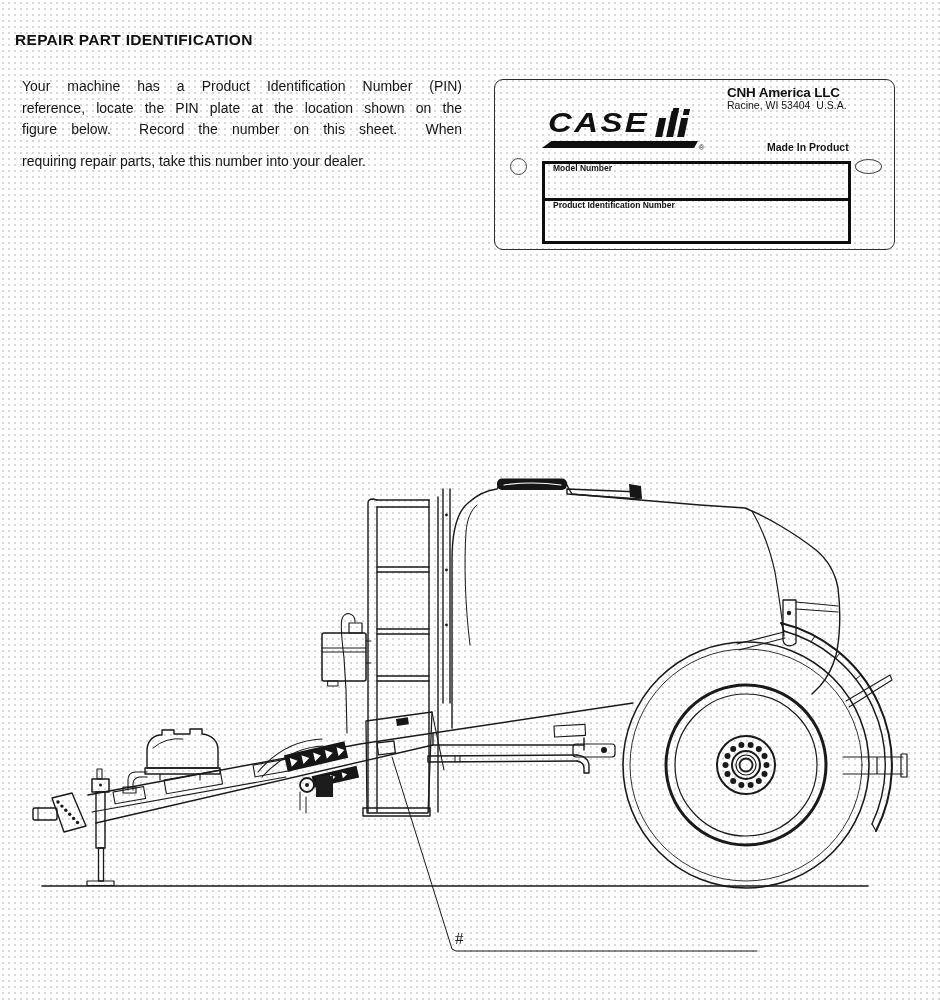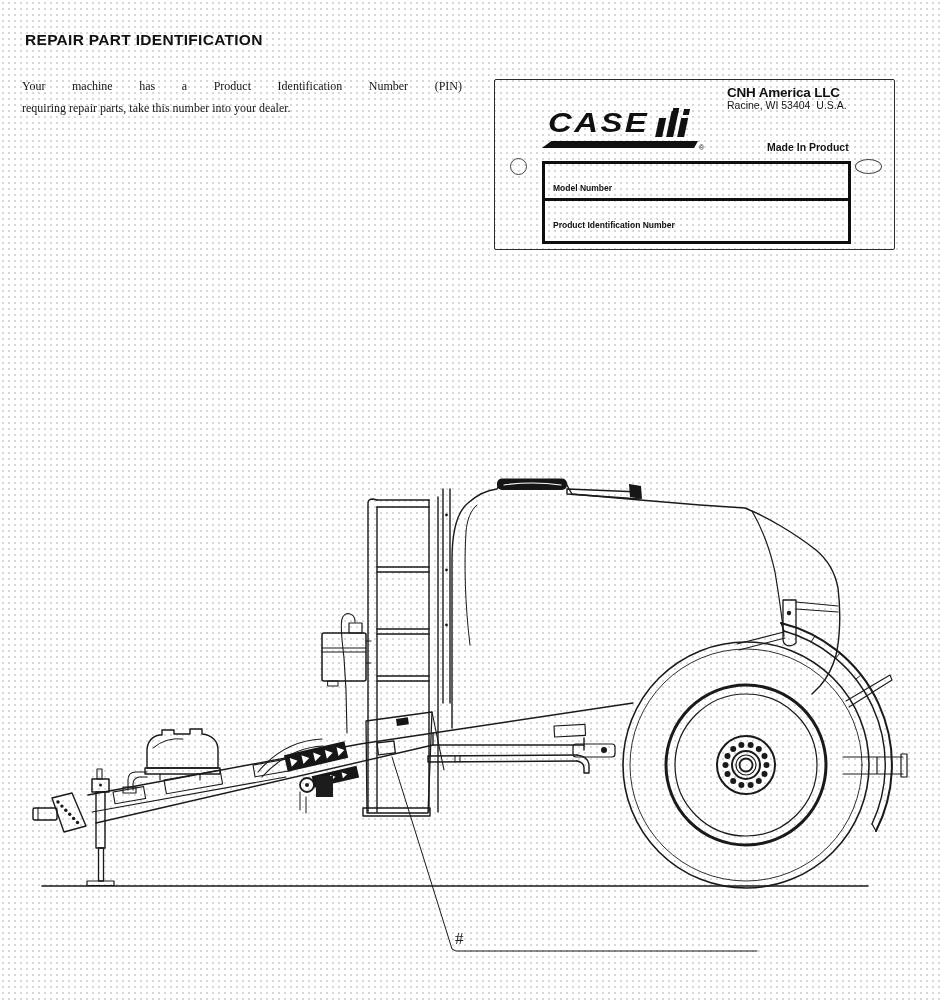--- a/index.html
+++ b/index.html
@@ -7,33 +7,33 @@
     position:relative;width:940px;height:1000px;overflow:hidden;
     background-color:#ffffff;
     background-image:
       radial-gradient(circle,#d4d4d4 0.7px, rgba(255,255,255,0) 0.8px),
       radial-gradient(circle,#dcdcdc 0.6px, rgba(255,255,255,0) 0.7px);
     background-size:6px 6px,6px 6px;
     background-position:0 0,3px 3px;
     font-family:"Liberation Sans",sans-serif;color:#1a1a1a;
   }
   .title{
-    position:absolute;left:25px;top:31px;margin:0;
+    position:absolute;left:15px;top:31px;margin:0;
     font:bold 15.5px/1.2 "Liberation Sans",sans-serif;letter-spacing:.3px;color:#111;
   }
   .para{
     position:absolute;left:22px;top:76px;width:440px;
-    font-family:Liberation Serif, serif;font-size:12px;color:#151515;
+    font-family:Liberation Sans, sans-serif;font-size:14px;color:#151515;
   }
   .pline{line-height:21.6px;text-align:justify;text-align-last:justify;white-space:normal;}
-  .pline.last{text-align-last:left;}
+  .pline.last{text-align-last:left;margin-top:10px;}
 
   
   .plate{position:absolute;left:494px;top:79px;width:399px;height:169px;
-         border:1.5px solid #2b2b2b;border-radius:2px;}
+         border:1.5px solid #2b2b2b;border-radius:9px;}
   .plate .hole-left{position:absolute;left:15px;top:78px;width:15px;height:15px;
          border:1px solid #444;border-radius:50%;}
   .plate .hole-right{position:absolute;left:360px;top:79px;width:25px;height:13px;
          border:1px solid #444;border-radius:50%;}
   .company{position:absolute;left:232px;top:6px;font:bold 13.5px/1.1 "Liberation Sans",sans-serif;
          letter-spacing:-.2px;color:#101010;}
   .address{position:absolute;left:232px;top:20px;font:normal 10.5px/1.1 "Liberation Sans",sans-serif;color:#141414;}
   .madein{position:absolute;left:272px;top:62px;font:bold 10.5px/1.1 "Liberation Sans",sans-serif;color:#141414;}
   .logo{position:absolute;left:47px;top:26px;width:160px;height:48px;text-align:center;}
   .logo .case-text{position:absolute;left:6px;top:4px;
@@ -45,33 +45,35 @@
   .ih .b2d{left:12px;top:0;width:6px;height:5px;}
   .ih .b2{left:11px;top:3px;width:7px;height:26px;}
   .ih .b3d{left:23px;top:1px;width:6px;height:6px;}
   .ih .b3{left:22px;top:10px;width:7px;height:19px;}
   .logo .bar{position:absolute;left:0;top:35px;width:156px;height:7px;background:#101010;
          clip-path:polygon(6% 0,100% 0,97.5% 100%,0 100%);}
   .logo .rmark{position:absolute;left:157px;top:38px;font-size:7px;color:#101010;}
   .fieldbox{position:absolute;left:47px;top:81px;width:303px;height:77px;border:3px solid #0e0e0e;}
   .frow1{position:absolute;left:0;top:0;width:100%;height:34px;border-bottom:3px solid #0e0e0e;}
   .frow2{position:absolute;left:0;top:37px;width:100%;height:53px;}
-  .flabel{position:absolute;left:8px;top:20px;font:bold 8.5px/1.1 "Liberation Sans",sans-serif;color:#101010;}
+  .flabel{position:absolute;left:8px;top:0;font:bold 8.5px/1.1 "Liberation Sans",sans-serif;color:#101010;}
 
   .figure{position:absolute;left:0;top:440px;}
 </style>
 </head>
 <body>
 
 <div class="page">
 
   <h1 class="title">REPAIR PART IDENTIFICATION</h1>
 
   <div class="para">
     <div class="pline">Your machine has a Product Identification Number (PIN)</div>
+    <div class="pline">reference, locate the PIN plate at the location shown on the</div>
+    <div class="pline">figure below.&nbsp; Record the number on this sheet.&nbsp; When</div>
     <div class="pline last">requiring repair parts, take this number into your dealer.</div>
   </div>
 
   <div class="plate">
     <span class="hole-left"></span>
     <span class="hole-right"></span>
     <div class="company">CNH America LLC</div>
     <div class="address">Racine, WI 53404&nbsp; U.S.A.</div>
     <div class="madein">Made In Product</div>
 

